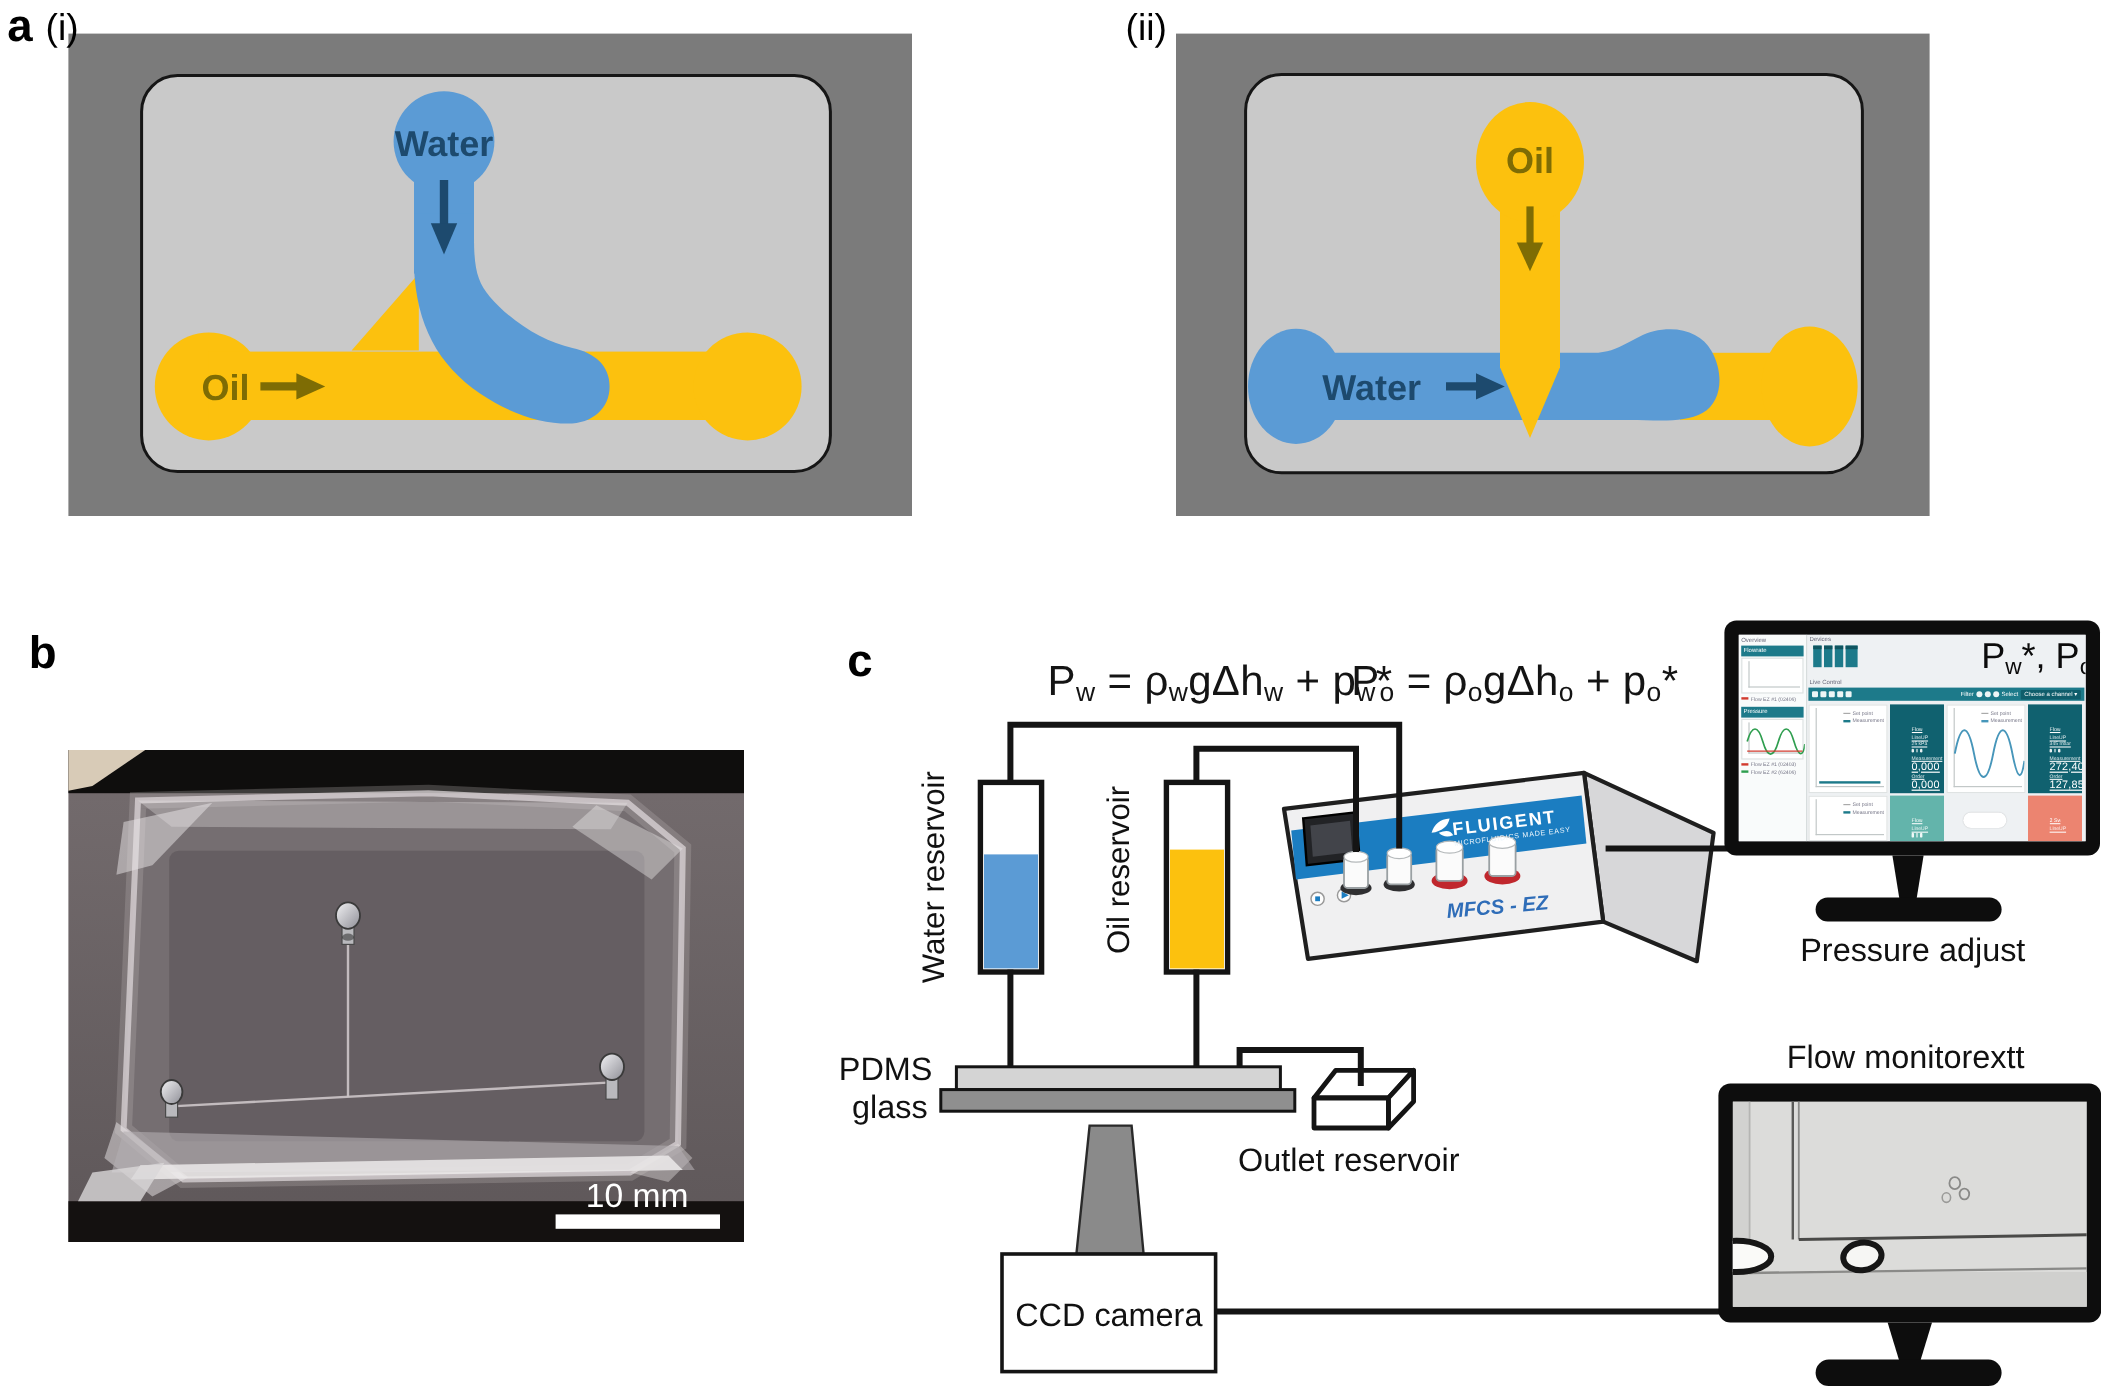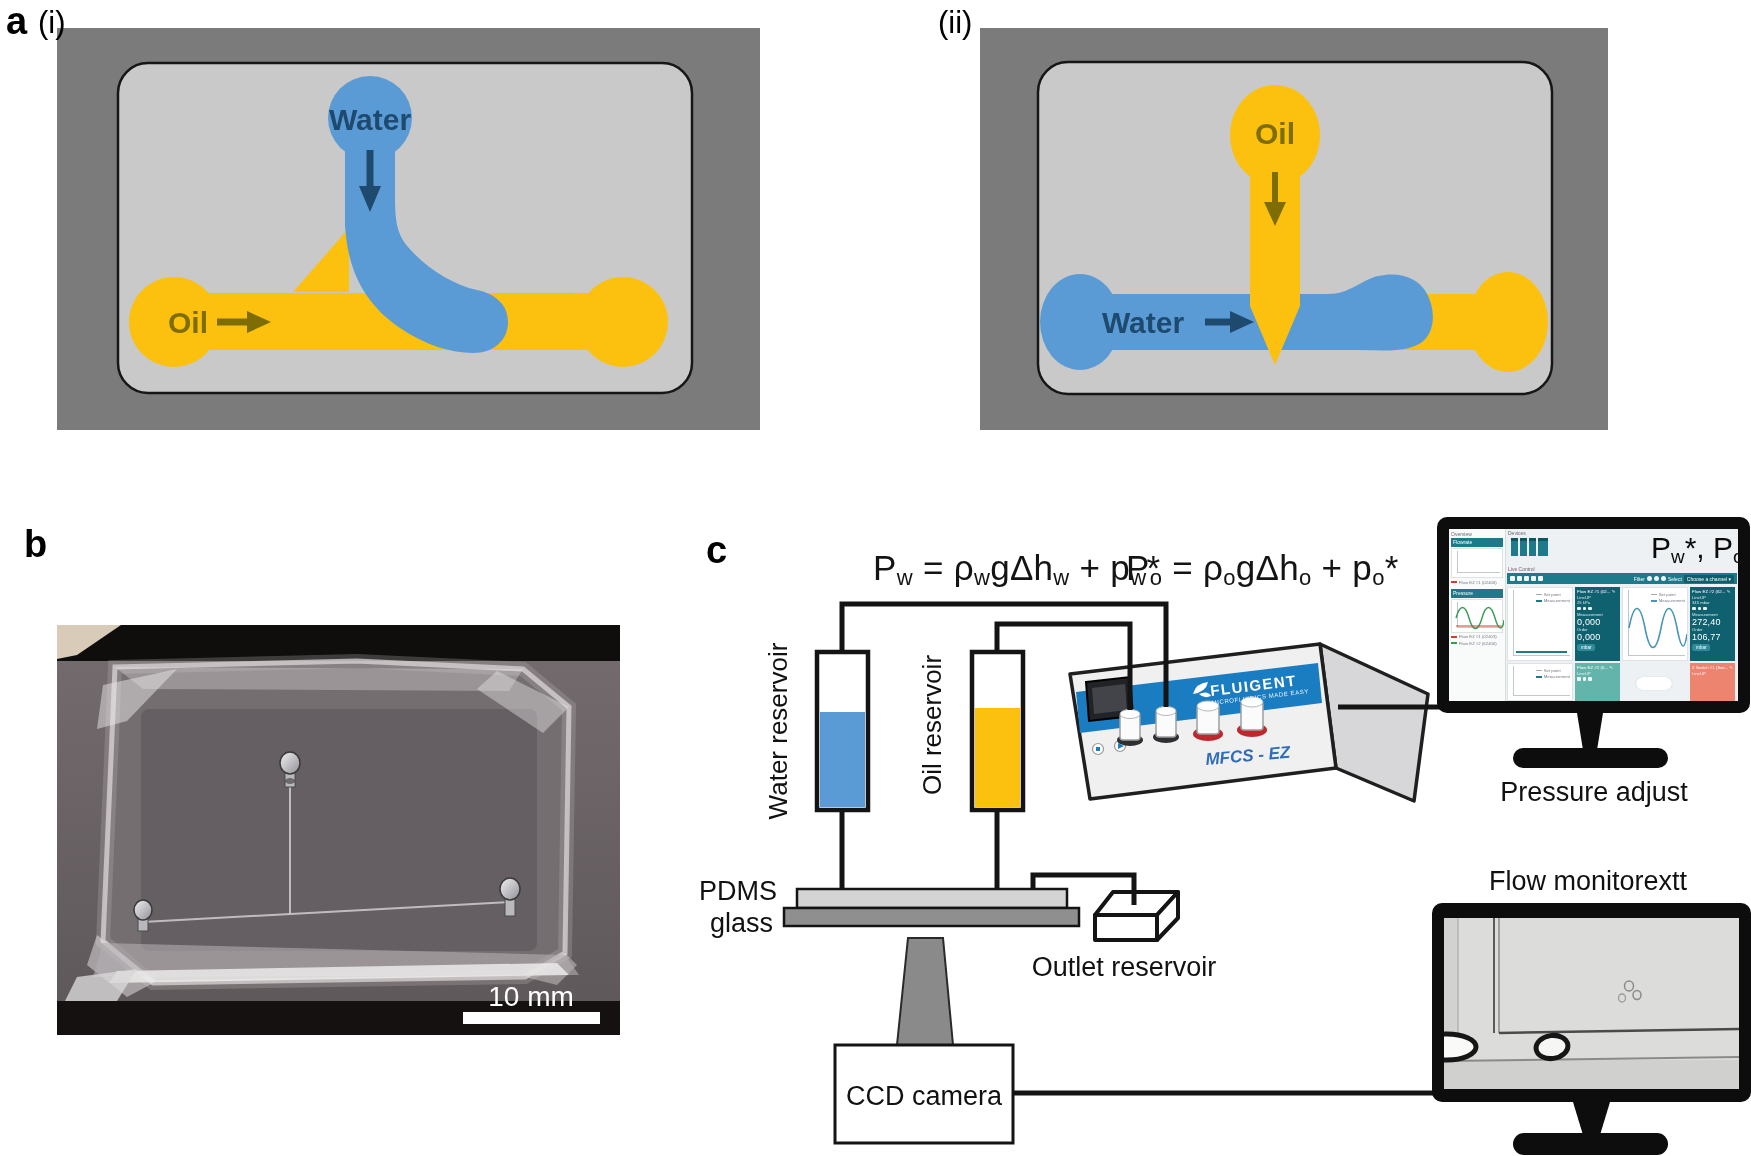--- a/index.html
+++ b/index.html
@@ -20,21 +20,21 @@
   .lgd{display:flex;align-items:center;gap:2px;font-size:4.3px;color:#778;margin-top:1.5px;white-space:nowrap;overflow:hidden;}
   .mark{flex:none;width:6px;height:2px;}
   .s1main{position:absolute;left:58px;top:0;right:0;height:100%;}
   .s1toolbar{position:absolute;left:0;right:1px;top:44px;height:11px;background:var(--teal);display:flex;align-items:center;gap:2px;padding:0 3px;color:#fff;font-size:5px;}
   .tbi{width:5px;height:5px;background:rgba(255,255,255,.92);border-radius:1px;flex:none;}
   .drop{background:#0f5d6b;padding:1px 3px;border-radius:1px;white-space:nowrap;}
   .s1grid{position:absolute;left:0;top:58px;right:1px;}
   .row{display:flex;gap:2px;margin-bottom:2px;}
   .chartp{position:relative;width:66px;height:74px;background:#fff;border:1px solid #dfe3e3;box-sizing:border-box;flex:none;}
   .chartlgd{position:absolute;right:2px;top:2px;text-align:left;}
-  .card{width:45px;height:74px;background:var(--tealDark);color:#fff;padding:2px;box-sizing:border-box;font-size:4.4px;flex:none;overflow:hidden;}
+  .card{width:45px;height:74px;background:var(--tealDark);color:#fff;padding:18px;box-sizing:border-box;font-size:4.4px;flex:none;overflow:hidden;text-decoration:underline;}
   .ctitle{white-space:nowrap;overflow:hidden;font-size:4.4px;}
   .cmut{opacity:.85;font-size:4.2px;margin-top:.5px;white-space:nowrap;}
   .cicons{display:flex;gap:2px;margin:1.5px 0;}
   .cicons span{width:3.5px;height:3.5px;background:rgba(255,255,255,.9);border-radius:1px;}
   .cval{font-size:9px;letter-spacing:.2px;}
   .chip-unit{display:inline-block;background:#2f8b99;border-radius:2px;font-size:4.6px;padding:1px 4px;margin-top:1.5px;}
   .card.lt{background:var(--tealLight);height:38px;}
   .card.sm{background:var(--salmon);height:38px;}
   .chartp.short{height:38px;}
   .ghost{position:relative;width:66px;height:38px;flex:none;}
@@ -376,21 +376,21 @@
           <div class="cmut">LineUP</div>
           <div class="cmut">345 mbar</div>
           <div class="cicons">
                 <span></span>
                 <span></span>
                 <span></span>
               </div>
           <div class="cmut">Measurement</div>
           <div class="cval">272,40</div>
           <div class="cmut">Order</div>
-          <div class="cval">106,77</div>
+          <div class="cval">127,85</div>
           <div class="chip-unit">mbar</div>
         </div>
       </div>
       <div class="row">
         <div class="chartp short">
           <div class="chartlgd">
             <div class="lgd">
                   <span class="mark" style="background:#aaa;height:1px"></span>
                   <span>Set point</span>
                 </div>

